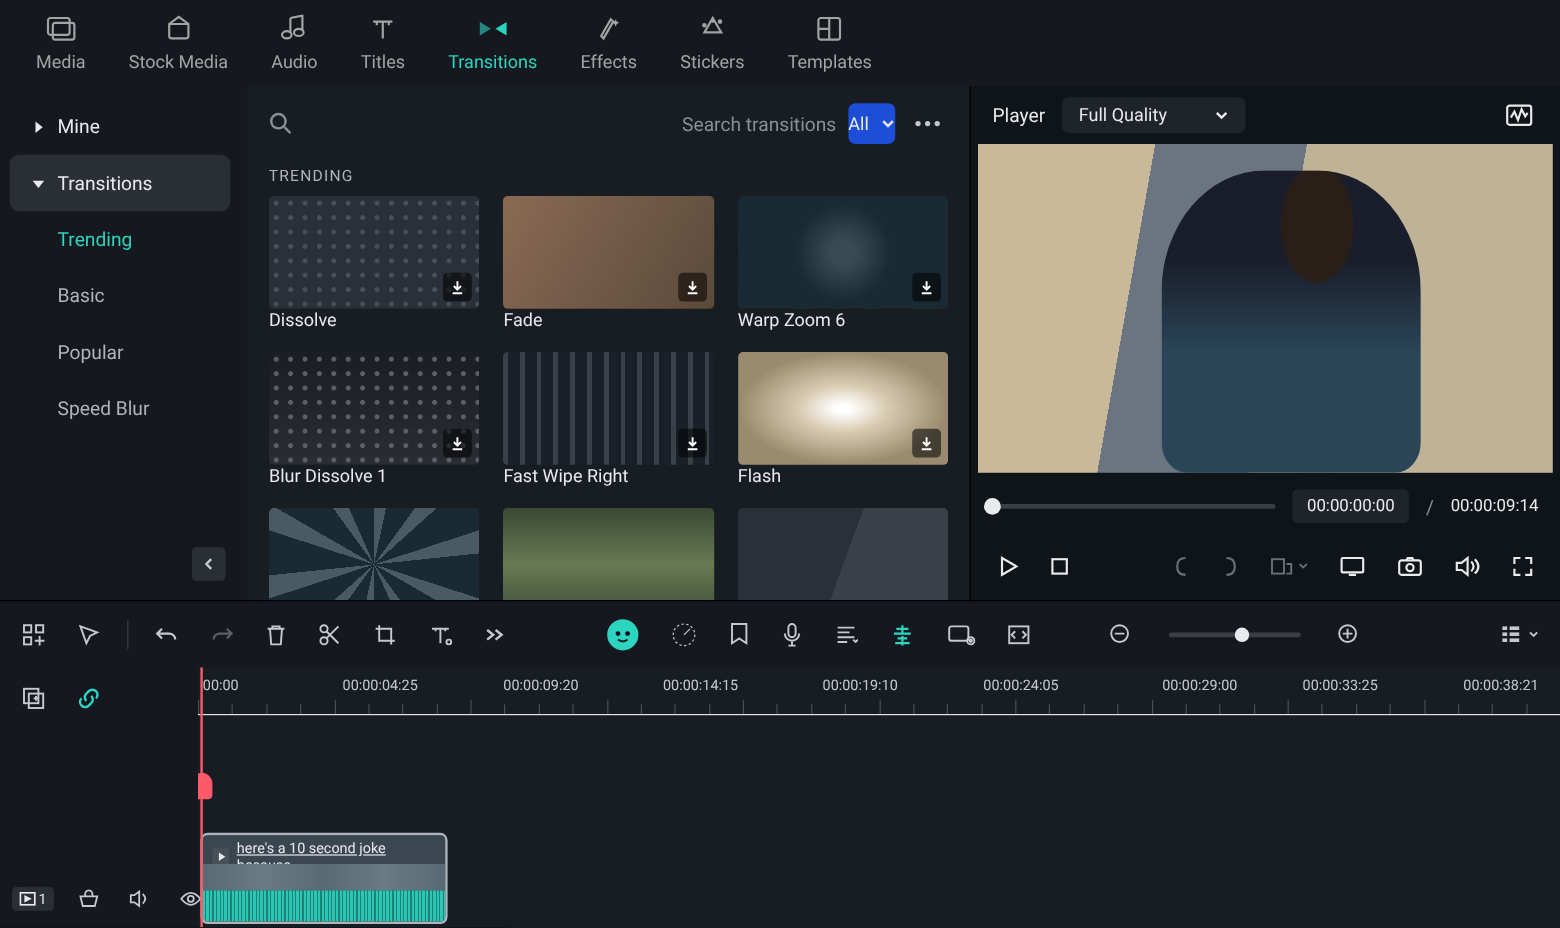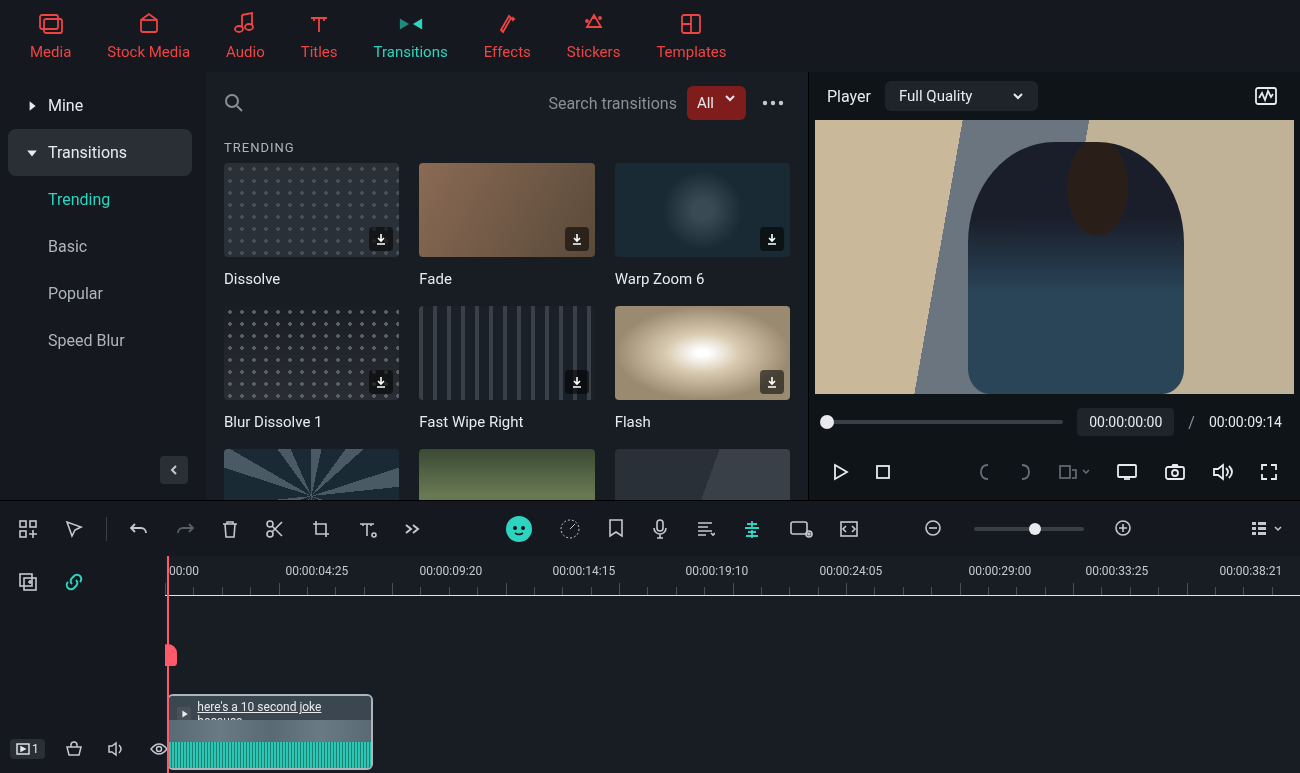--- a/index.html
+++ b/index.html
@@ -2,21 +2,21 @@
 <html><head>
 <meta charset="utf-8">
 <style>
 * { box-sizing: border-box; margin: 0; padding: 0; font-family: -apple-system, BlinkMacSystemFont, "Segoe UI", Roboto, sans-serif; }
 body { background: #0f1419; color: #e8eaed; width: 1300px; height: 773px; overflow: hidden; display: flex; flex-direction: column; }
 svg { display: block; }
 
 
 .topnav { display: flex; height: 72px; background: #15191f; align-items: stretch; }
 .nav-tabs { display: flex; flex: 1; padding: 0 12px; }
-.nav-tab { display: flex; flex-direction: column; align-items: center; justify-content: center; padding: 8px 18px; gap: 6px; color: #ef4444; cursor: pointer; font-size: 15px; }
+.nav-tab { display: flex; flex-direction: column; align-items: center; justify-content: center; padding: 8px 18px; gap: 6px; color: #a3a3a3; cursor: pointer; font-size: 15px; }
 .nav-tab.active { color: #2dd4bf; }
 .nav-tab .ic { width: 26px; height: 26px; display: flex; align-items: center; justify-content: center; }
 
 
 .main { display: flex; flex: 1; min-height: 0; }
 
 
 .sidebar { width: 200px; background: #15191f; padding: 10px 8px; display: flex; flex-direction: column; position: relative; }
 .side-item { display: flex; align-items: center; gap: 10px; padding: 14px 18px; border-radius: 8px; cursor: pointer; font-size: 16px; color: #e8eaed; }
 .side-item.sel { background: #2a2f36; }
@@ -24,25 +24,25 @@
 .sub.active { color: #2dd4bf; }
 .side-chev { width: 12px; height: 12px; }
 .collapse-btn { position: absolute; bottom: 16px; right: 12px; width: 28px; height: 28px; background: #2a2f36; border-radius: 4px; display: flex; align-items: center; justify-content: center; cursor: pointer; }
 
 
 .browser { flex: 1; background: #181d24; display: flex; flex-direction: column; padding: 0 18px; overflow: hidden; border-left: 6px solid #15191f; }
 .search-row { display: flex; align-items: center; gap: 10px; padding: 14px 0 10px; }
 .search-box { flex: 1; display: flex; align-items: center; gap: 12px; }
 .search-input { background: transparent; border: none; outline: none; color: #e8eaed; font-size: 16px; flex: 1; text-align: right; }
 .search-input::placeholder { color: #8a8f97; }
-.all-dd { background: #7f1d1d; border-radius: 6px; padding: 8px 10px; display: flex; gap: 10px; cursor: pointer; font-size: 15px; }
+.all-dd { background: #1d4ed8; border-radius: 6px; padding: 8px 0; display: flex; align-items: center; gap: 10px; cursor: pointer; font-size: 15px; }
 .more-btn { padding: 6px; cursor: pointer; }
 .section-title { font-size: 13px; letter-spacing: 1px; color: #b0b4ba; padding: 10px 0 8px; }
 .grid { display: grid; grid-template-columns: repeat(3, 1fr); gap: 18px 20px; overflow-y: auto; padding-bottom: 10px; }
-.card { display: flex; flex-direction: column; gap: 13px; cursor: pointer; }
+.card { display: flex; flex-direction: column; gap: 0; cursor: pointer; }
 .thumb { width: 100%; aspect-ratio: 127/68; border-radius: 4px; background: #2a3038; position: relative; overflow: hidden; }
 .dl-badge { position: absolute; right: 6px; bottom: 6px; width: 24px; height: 24px; background: rgba(0,0,0,0.55); border-radius: 4px; display: flex; align-items: center; justify-content: center; }
 .card-label { font-size: 15px; color: #e8eaed; }
 
 
 .preview { width: 492px; background: #0f1419; display: flex; flex-direction: column; border-left: 1px solid #000; }
 .preview-head { height: 48px; display: flex; align-items: center; padding: 0 18px; gap: 14px; }
 .quality-dd { background: #1f242b; border-radius: 6px; padding: 6px 14px; display: flex; align-items: center; gap: 40px; cursor: pointer; font-size: 15px; }
 .monitor-icon { margin-left: auto; padding: 4px; cursor: pointer; }
 .video-box { flex: 1; background: #000; margin: 0 6px; display: flex; align-items: center; justify-content: center; min-height: 0; }

